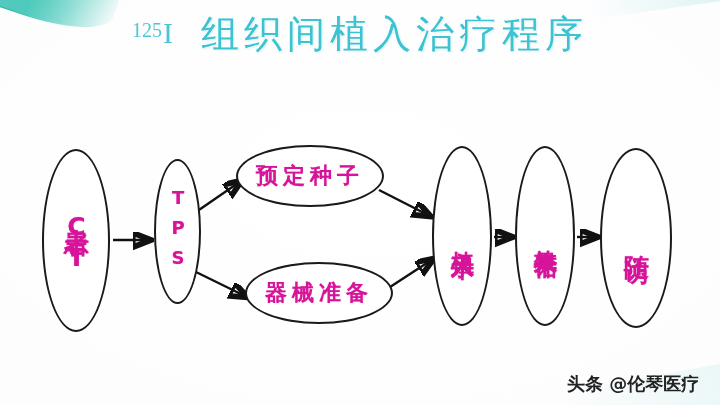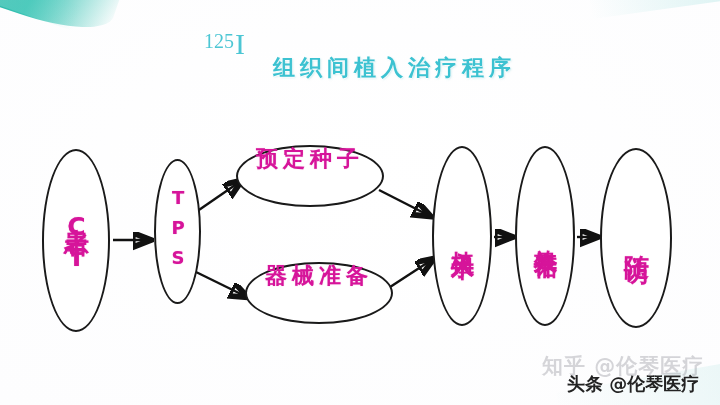--- a/index.html
+++ b/index.html
@@ -96,42 +96,42 @@
     font-family: "Liberation Serif", serif;
     font-size: 30px;
     line-height: 1;
     color: #4cc6d4;
     margin-left: 1px;
   }
   .title-main {
     display: inline-block;
     vertical-align: middle;
     font-family: "DejaVu Sans", "Liberation Sans", sans-serif;
-    font-size: 22px;
-    font-weight: bold;
+    font-size: 38px;
+    font-weight: normal;
     letter-spacing: 5px;
     color: #3cc2d1;
     text-shadow:
       0 1px 0 rgba(255,255,255,.85),
       1px 1px 2px rgba(120,200,210,.35);
-    margin-top: 44px;
   }
 
   
   #chart {
     position: absolute;
     inset: 0;
   }
   .node {
     position: absolute;
     box-sizing: border-box;
     border: 2px solid #1a1a1a;
     border-radius: 50%;
     background: #ffffff;
     display: flex;
+    align-items: center;
     justify-content: center;
     color: #d6149a;
   }
   .node .lbl {
     font-family: "DejaVu Sans", "Liberation Sans", sans-serif;
     font-weight: bold;
     color: #d6149a;
     text-shadow: 0 0 1px rgba(214,20,154,.45);
     line-height: 1.12;
     text-align: center;
@@ -267,16 +267,15 @@
     <div class="node vert" id="n-eval">
       <span class="lbl">效果评估</span>
     </div>
 
     <div class="node vert" id="n-follow">
       <span class="lbl">随访</span>
     </div>
 
   </div>
 
-  <div class="wm wm-back">知乎 @伦琴医疗</div>
   <div class="wm wm-front">头条 @伦琴医疗</div>
 
 </div>
 
 </body></html>

